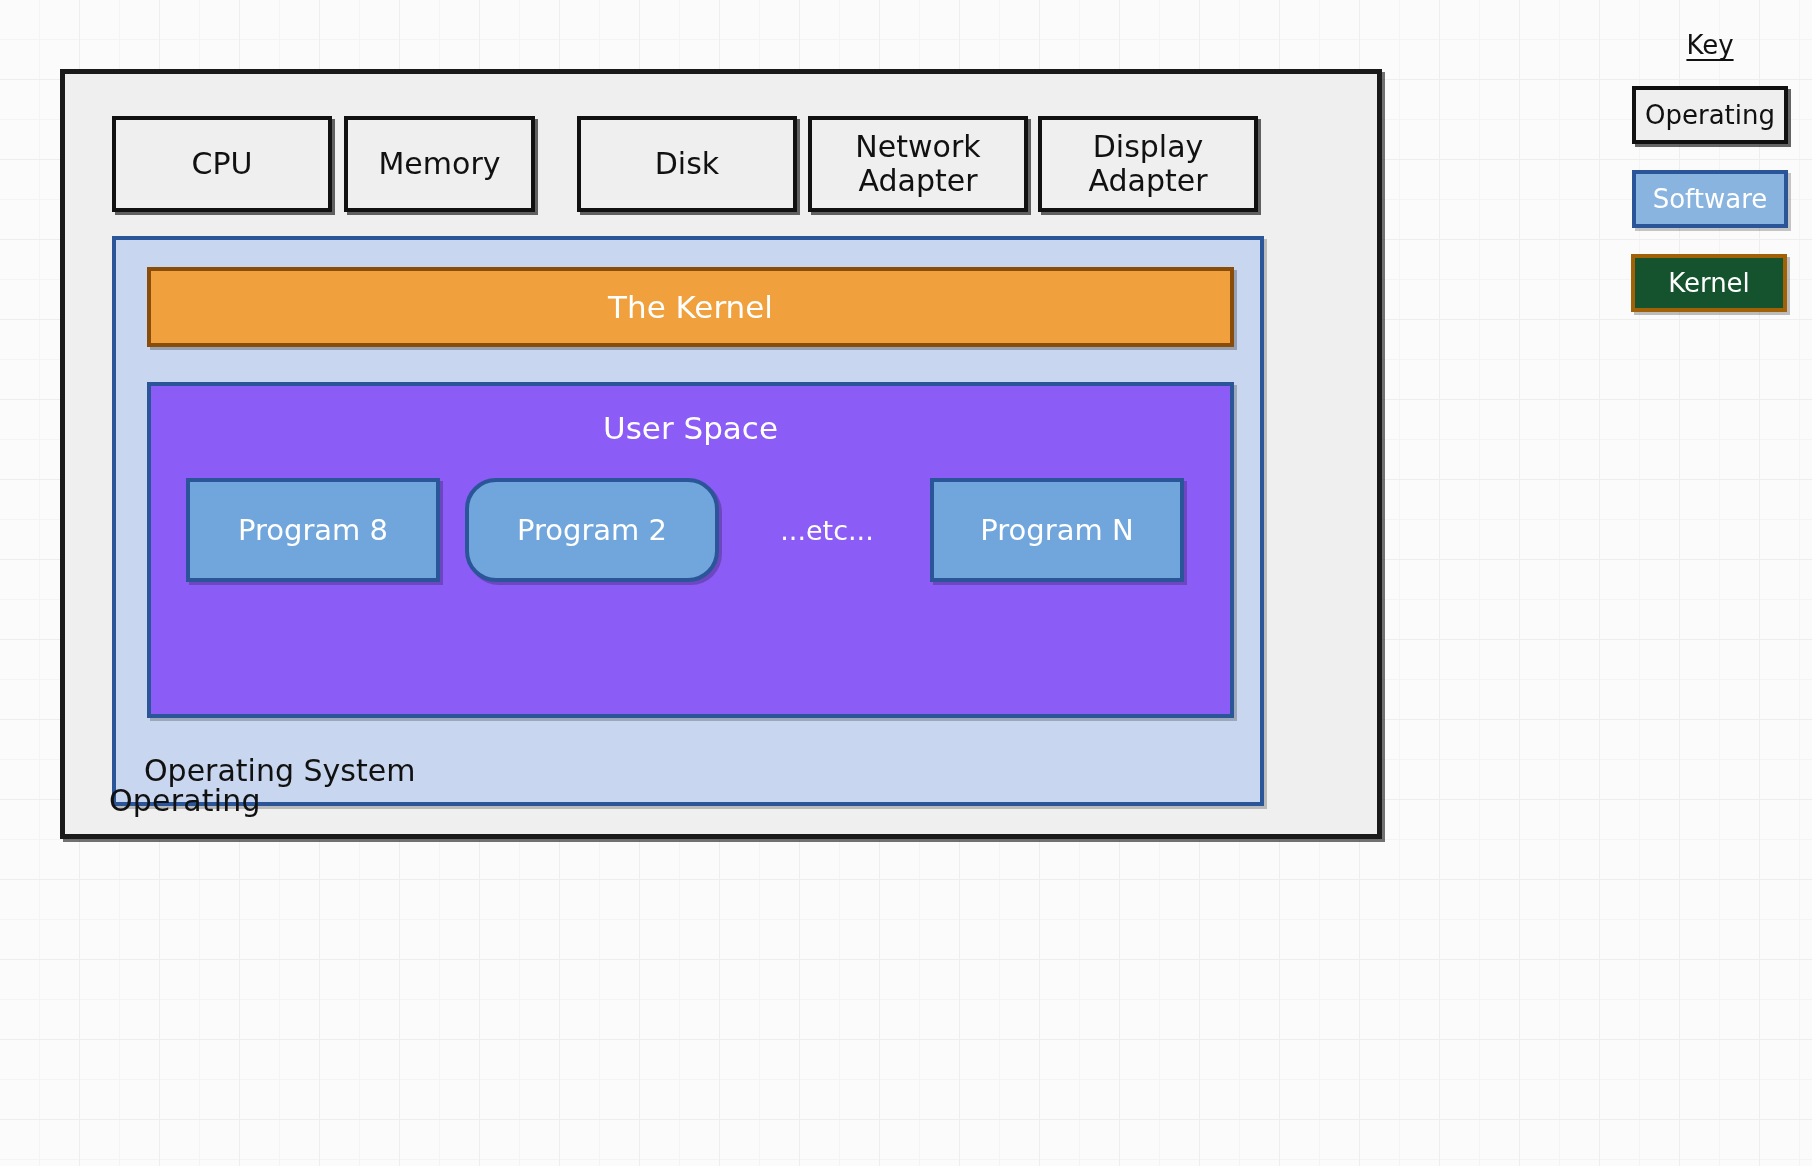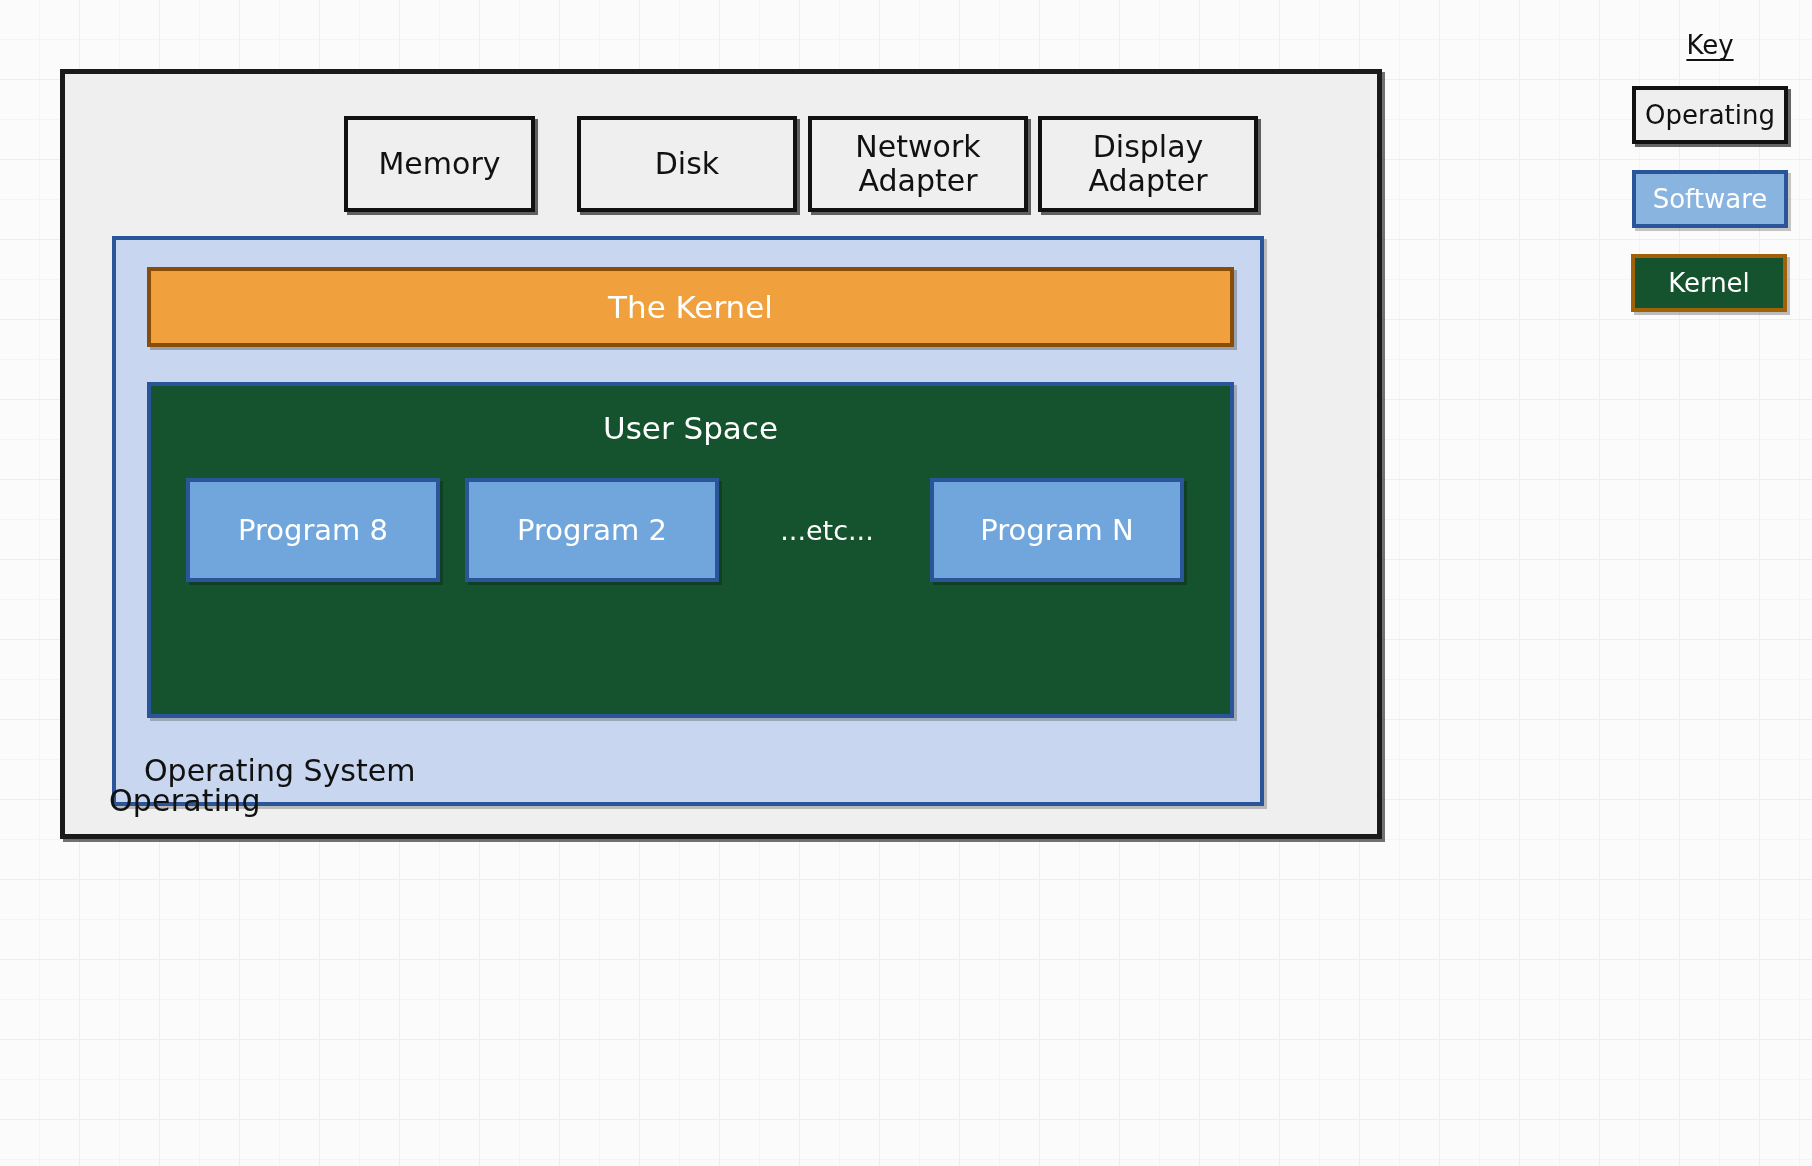--- a/index.html
+++ b/index.html
@@ -116,21 +116,21 @@
   }
 
   
   #user-space {
     position: absolute;
     left: 31px;
     top: 142px;
     width: 1087px;
     height: 336px;
     box-sizing: border-box;
-    background: #14532d;
+    background: #8b5cf6;
     border: 4px solid #2a5699;
     box-shadow: 3px 3px 0 0 rgba(0,0,0,0.22);
   }
   #user-space-label {
     position: absolute;
     left: 0;
     right: 0;
     top: 24px;
     text-align: center;
     font-size: 31px;
@@ -145,21 +145,21 @@
     background: #71a6dc;
     border: 4px solid #2a5699;
     display: flex;
     align-items: center;
     justify-content: center;
     font-size: 29px;
     color: #ffffff;
     box-shadow: 3px 3px 0 0 rgba(0,0,0,0.22);
   }
   .prog-0 { left: 35px;  width: 254px; }
-  .prog-1 { left: 314px; width: 254px; }
+  .prog-1 { left: 314px; width: 254px; border-radius: 31px; }
   .prog-2 { left: 779px; width: 254px; }
 
   #etc-label {
     position: absolute;
     left: 596px;
     top: 92px;
     width: 160px;
     height: 104px;
     display: flex;
     align-items: center;
@@ -213,20 +213,23 @@
     margin-left: 21px;
   }
 </style>
 </head>
 <body>
 
 <div id="grid-background"></div>
 
 <div id="computer-container">
 
+  <div class="hardware-box hw-0">
+    <span>CPU</span>
+  </div>
   <div class="hardware-box hw-1">
     <span>Memory</span>
   </div>
   <div class="hardware-box hw-2">
     <span>Disk</span>
   </div>
   <div class="hardware-box hw-3">
     <span>Network<br>Adapter</span>
   </div>
   <div class="hardware-box hw-4">

